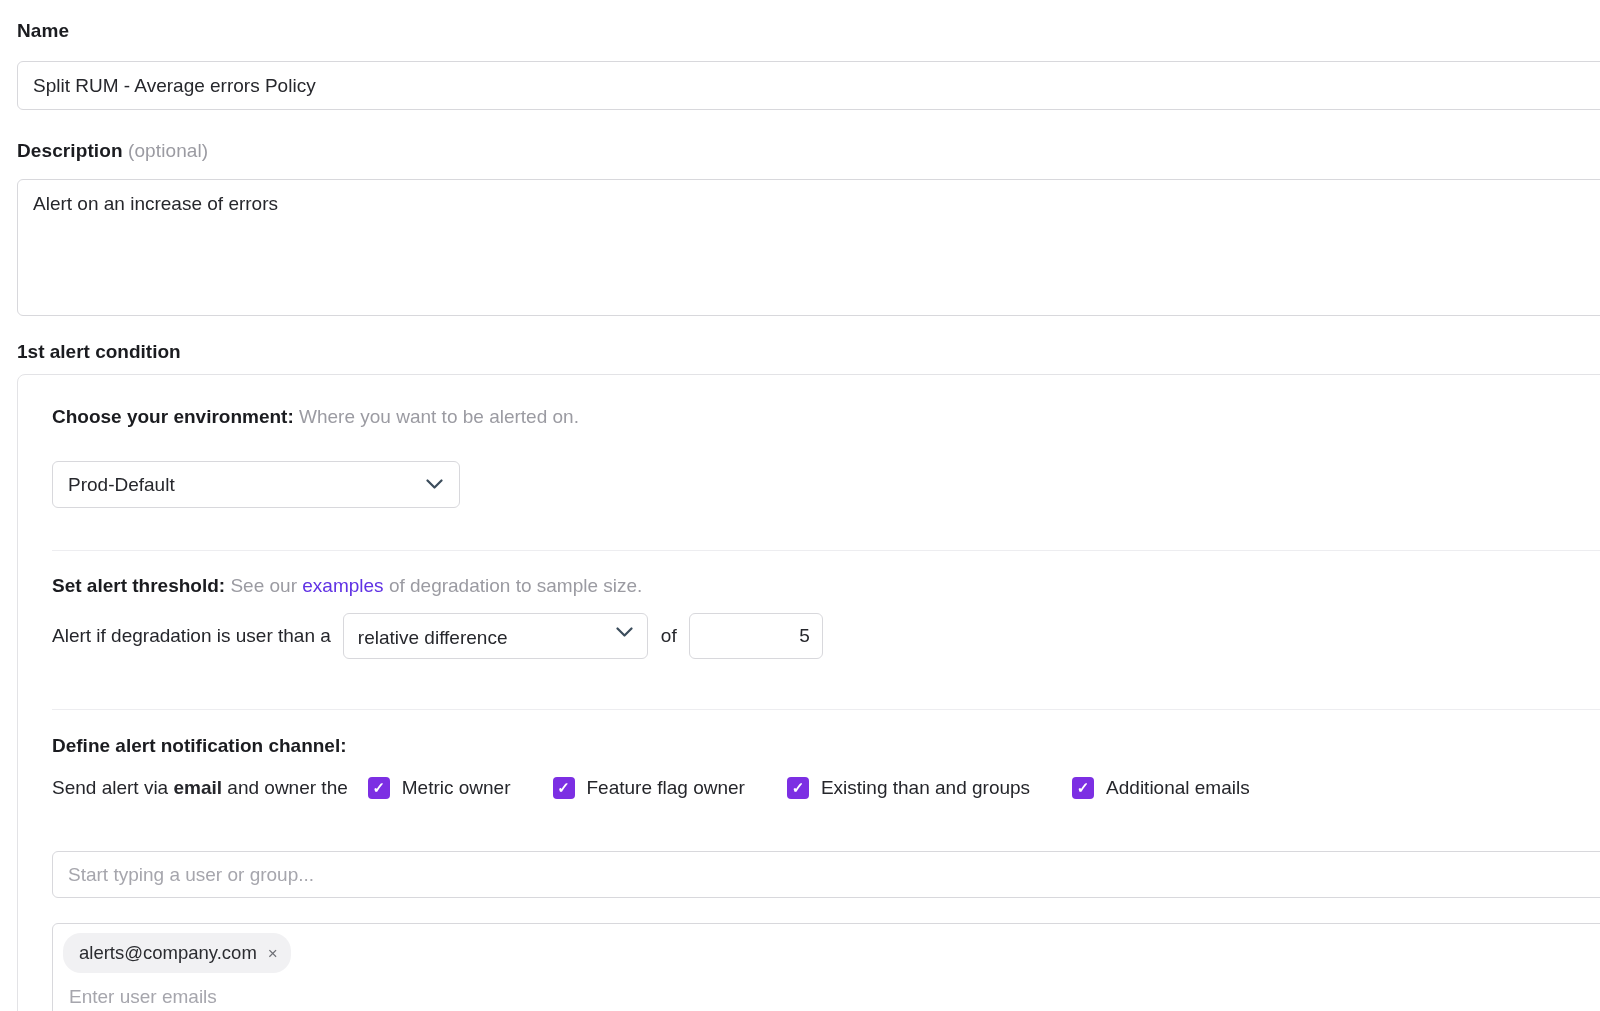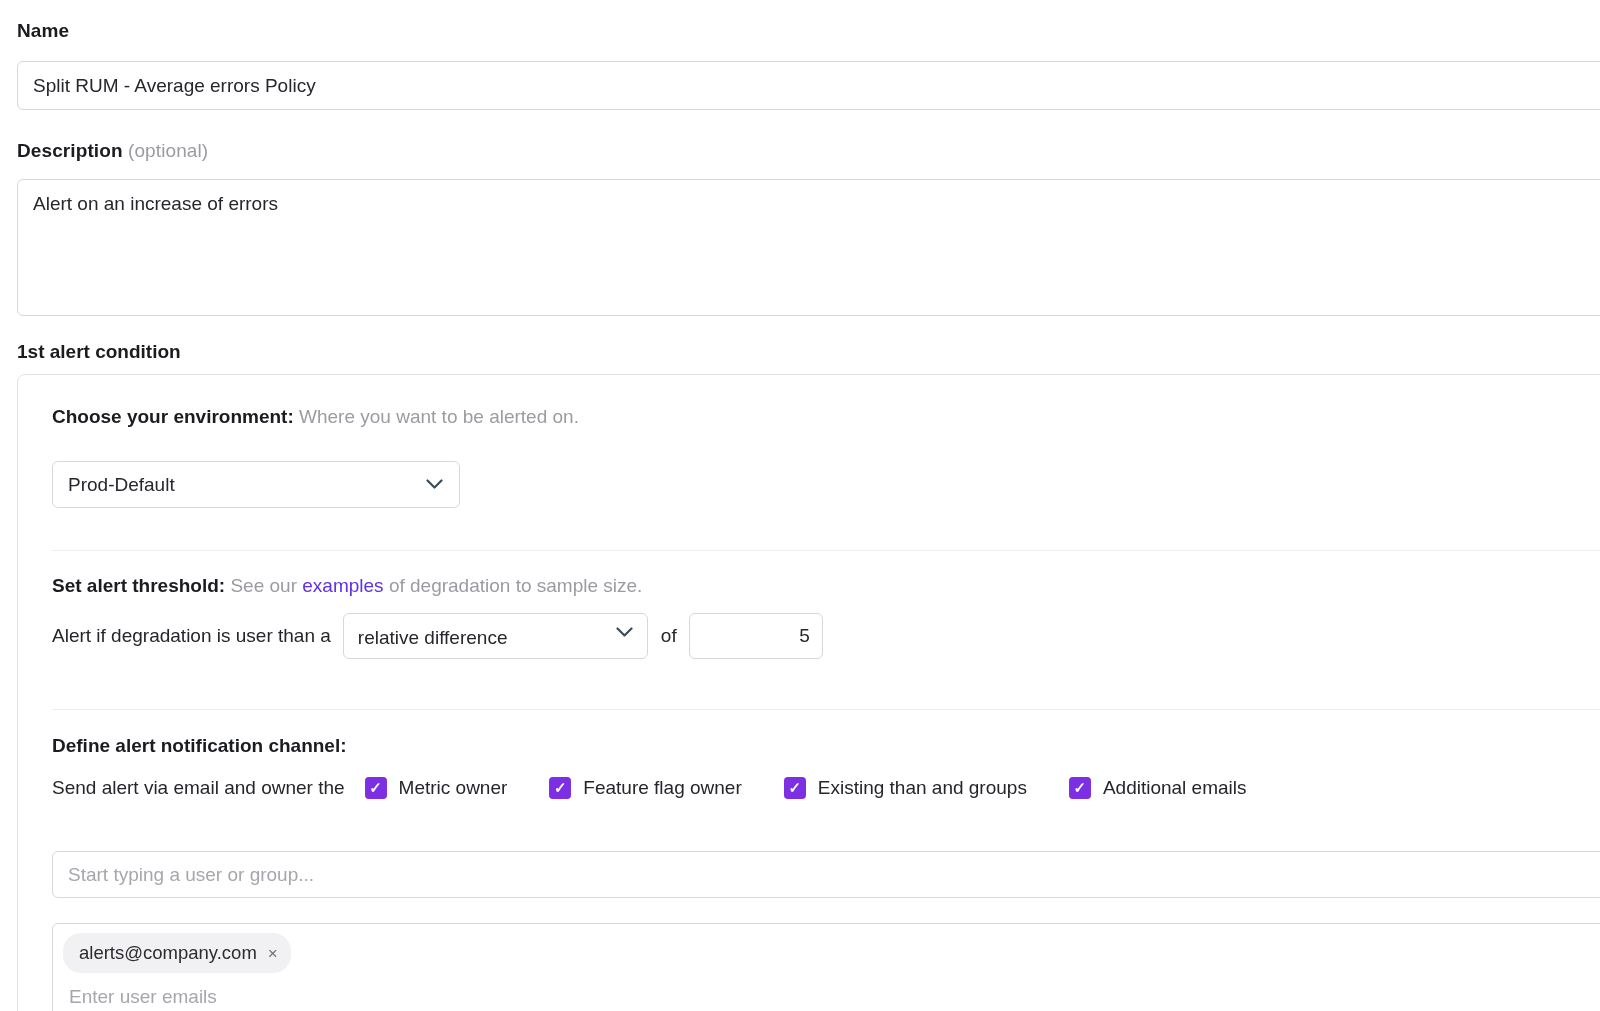--- a/index.html
+++ b/index.html
@@ -136,21 +136,21 @@
   .after-num { margin-left: 16px; flex: none; }
   .notif-heading { margin-top: 25px; font-size: 19px; font-weight: 600; color: #1b1c20; }
   .checkbox-row {
     margin-top: 20px;
     display: flex;
     align-items: center;
     font-size: 19px;
     color: #25262b;
   }
   .cb-sentence { margin-right: 20px; }
-  .cb-sentence .bold { font-weight: 400; }
+  .cb-sentence .bold { font-weight: 700; }
   .cb-item { display: flex; align-items: center; margin-right: 42px; cursor: pointer; }
   .checkbox {
     width: 22px; height: 22px;
     background: #7c2fe3;
     border-radius: 4px;
     display: flex;
     align-items: center;
     justify-content: center;
     color: #ffffff;
     font-size: 15px;

